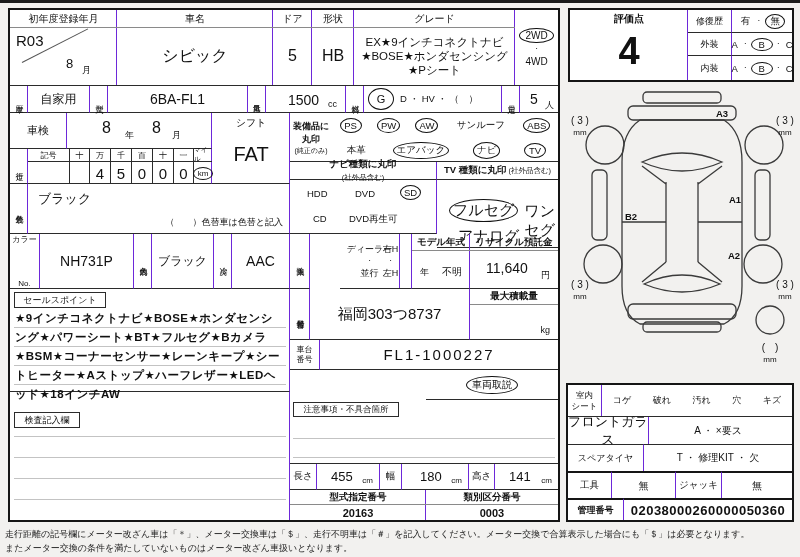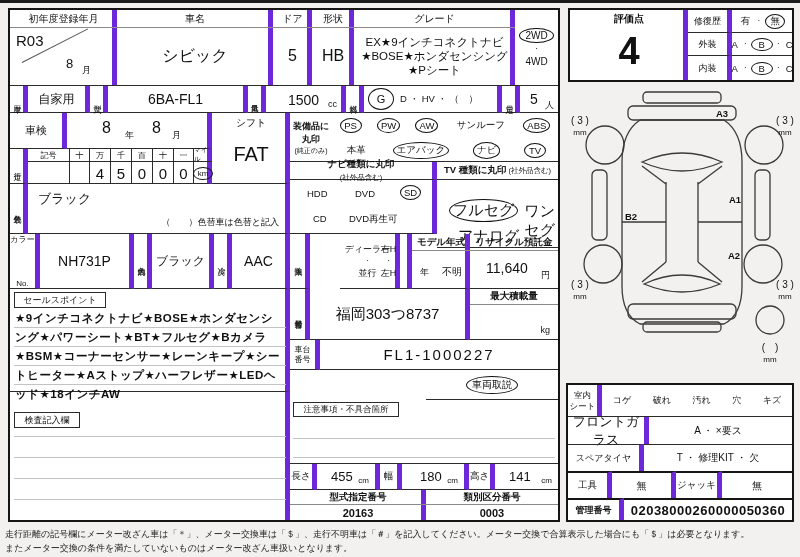--- a/index.html
+++ b/index.html
@@ -1,21 +1,21 @@
 <!DOCTYPE html>
 <html><head>
 <meta charset="utf-8">
 <style>
   html,body{margin:0;padding:0;}
   body{background:#e9e8e6;}
   .sheet{position:relative;width:800px;height:557px;background:#f2f1ef;font-family:"Liberation Sans","DejaVu Sans",sans-serif;color:#111;overflow:hidden;}
   .topline{position:absolute;left:0;top:0;width:800px;height:3px;background:#1c1c1c;}
   .blk{position:absolute;background:#fff;border:2px solid #151515;box-sizing:border-box;}
   .c{position:absolute;box-sizing:border-box;}
-  .br{border-right:5px solid #6d28d9;}
+  .br{border-right:1px solid #6d28d9;}
   .bb{border-bottom:1px solid #2b2b2b;}
   .bt2{border-top:2px solid #151515;}
   .cen{display:flex;align-items:center;justify-content:center;text-align:center;}
   .col{display:flex;flex-direction:column;align-items:center;justify-content:center;text-align:center;}
   .hdr{font-size:10px;}
   .hline{border-bottom:1px solid #8a8a8a;}
   .vt{writing-mode:vertical-rl;text-orientation:upright;line-height:1;display:flex;align-items:center;justify-content:center;font-size:9px;}
   .big{font-size:16px;}
   .val{font-size:14px;}
   .circled{border:1.6px solid #111;border-radius:50%;padding:1px 5px;min-width:14px;display:inline-flex;align-items:center;justify-content:center;}

